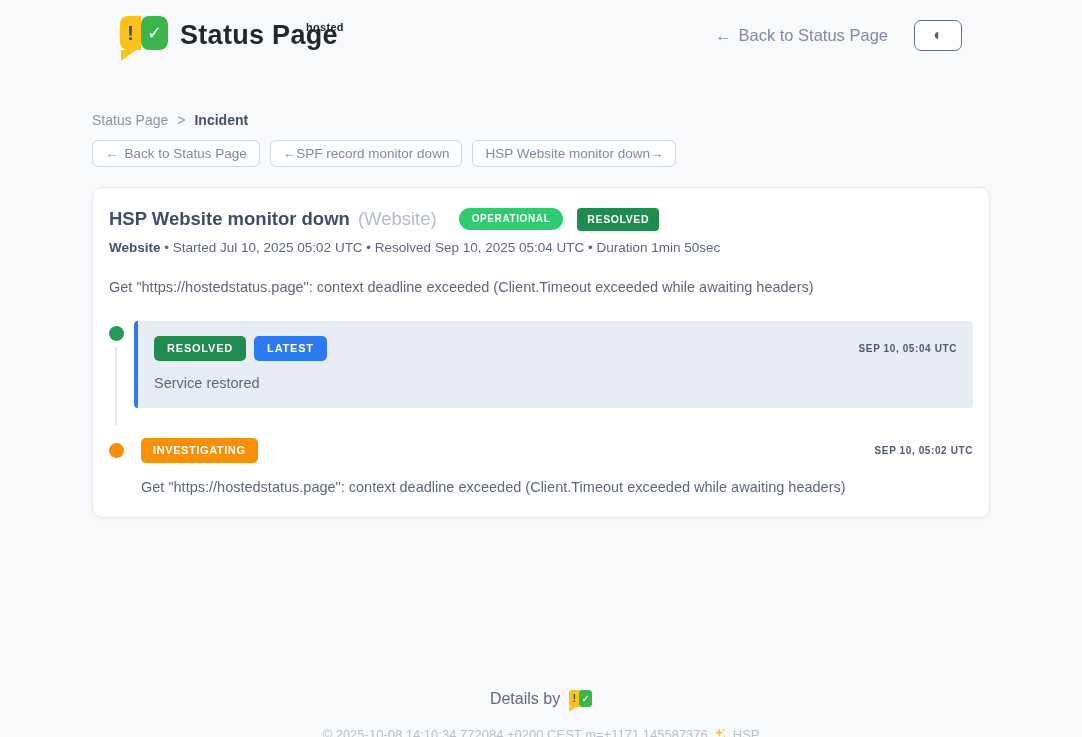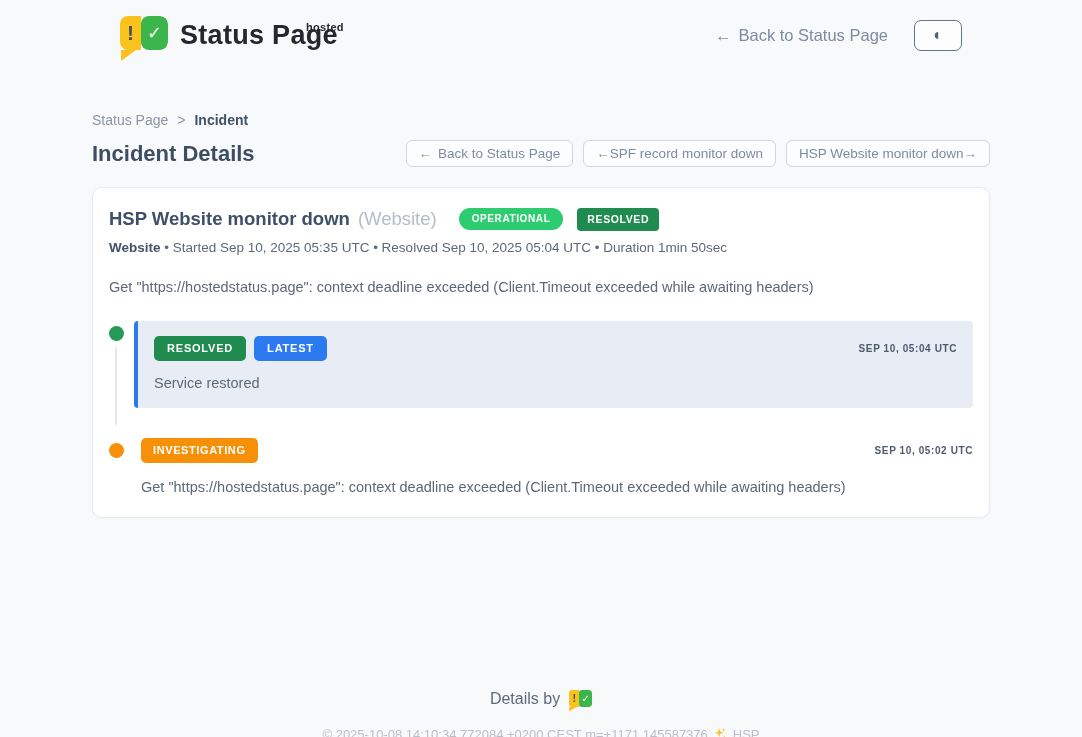--- a/index.html
+++ b/index.html
@@ -114,21 +114,20 @@
 
 <main class="container">
 
   <nav class="breadcrumb">
     <a class="crumb-link">Status Page</a>
     <span>&gt;</span>
     <span class="crumb-current">Incident</span>
   </nav>
 
   <div class="title-row">
-    <h1 class="page-title">Incident Details</h1>
     <div class="incident-nav">
       <button class="nav-btn">
         <span class="arrow-sp">←</span>
         <span>Back to Status Page</span>
       </button>
       <button class="nav-btn">
         <span>←</span>
         <span>SPF record monitor down</span>
       </button>
       <button class="nav-btn">
@@ -140,21 +139,21 @@
 
   <section class="incident-card">
     <div class="card-title-row">
       <span class="incident-title">HSP Website monitor down</span>
       <span class="incident-component">(Website)</span>
       <span class="badge badge-operational">OPERATIONAL</span>
       <span class="badge badge-resolved-hdr">RESOLVED</span>
     </div>
     <div class="incident-meta">
       <span class="monitor">Website</span>
-      <span>• Started Sep 10, 2025 05:35 UTC • Resolved Sep 10, 2025 05:04 UTC • Duration 1min 50sec</span>
+      <span>• Started Jul 10, 2025 05:02 UTC • Resolved Sep 10, 2025 05:04 UTC • Duration 1min 50sec</span>
     </div>
     <div class="incident-description">Get "https://hostedstatus.page": context deadline exceeded (Client.Timeout exceeded while awaiting headers)</div>
 
     <div class="timeline">
 
       <div class="tl-entry">
         <span class="tl-dot green"></span>
         <span class="tl-line"></span>
         <div class="tl-box">
           <div class="tl-head">

